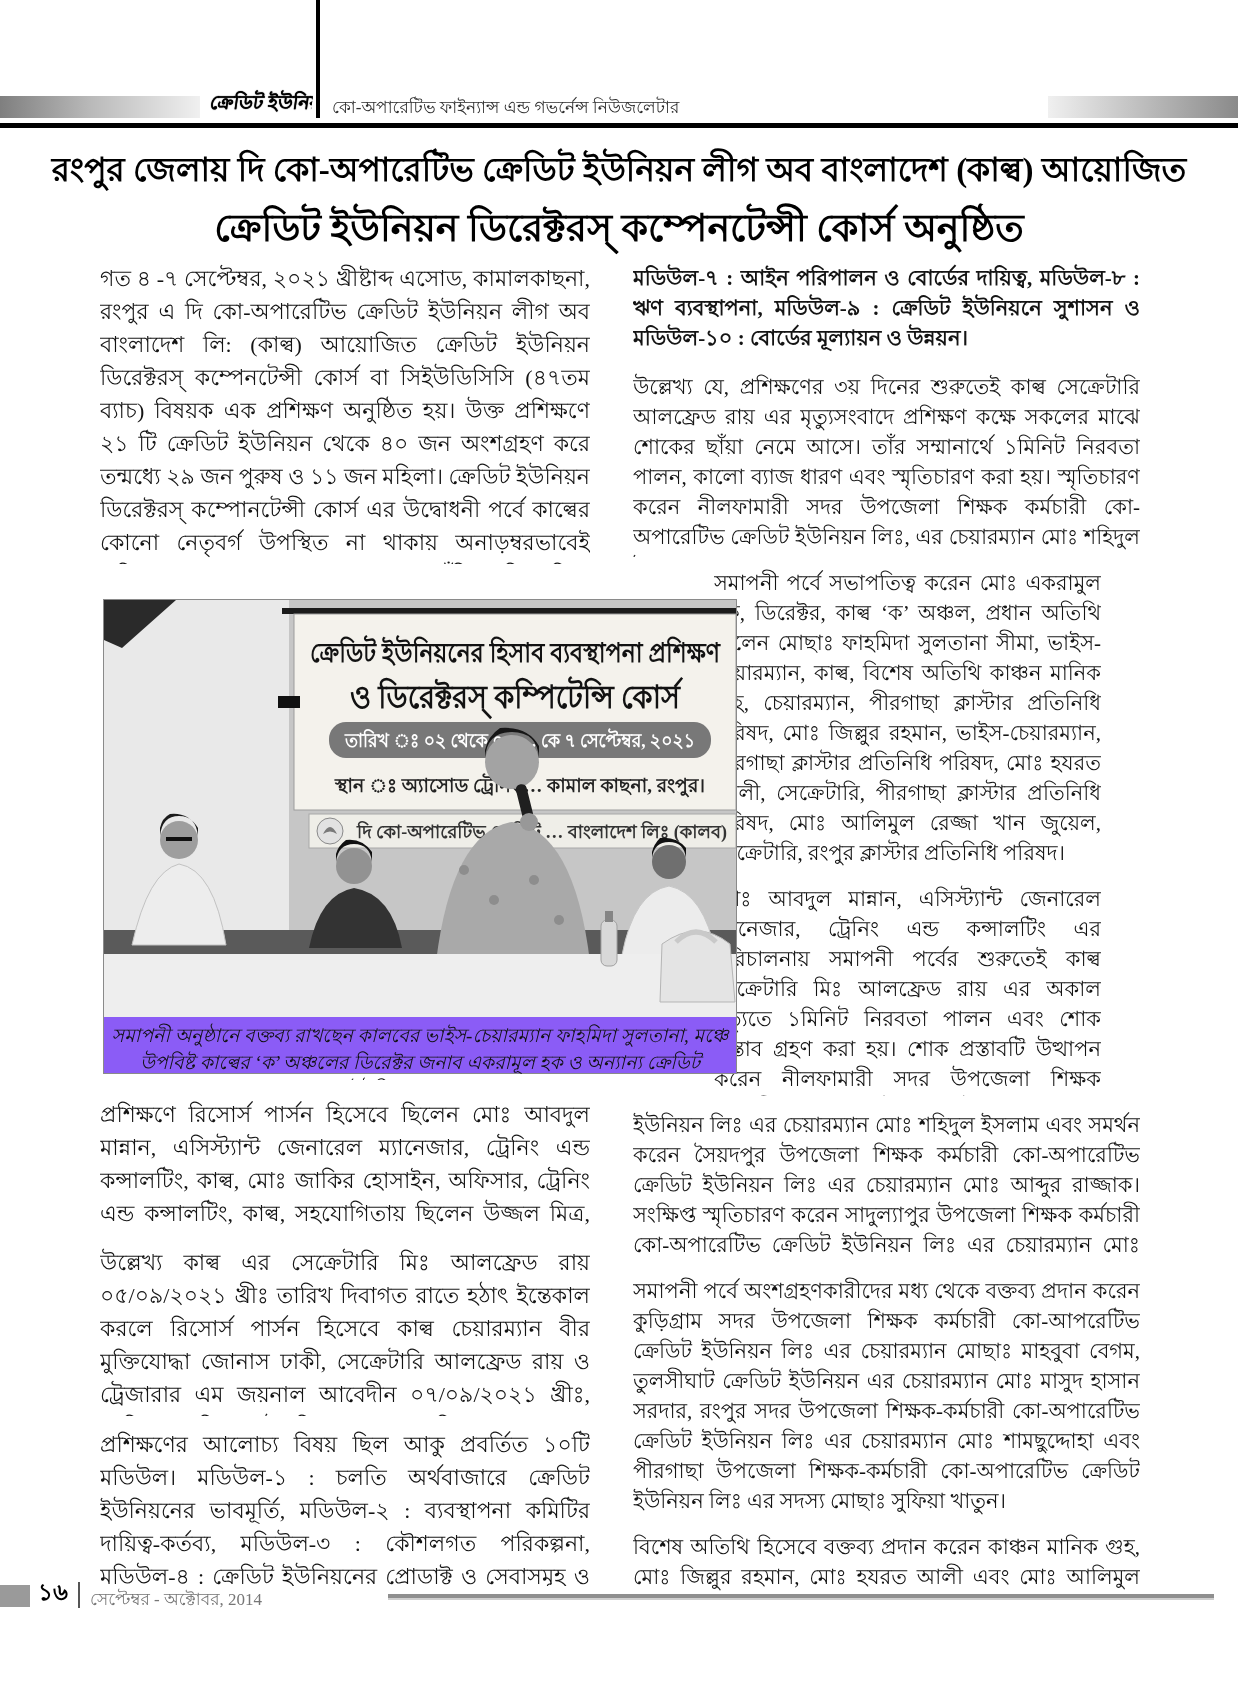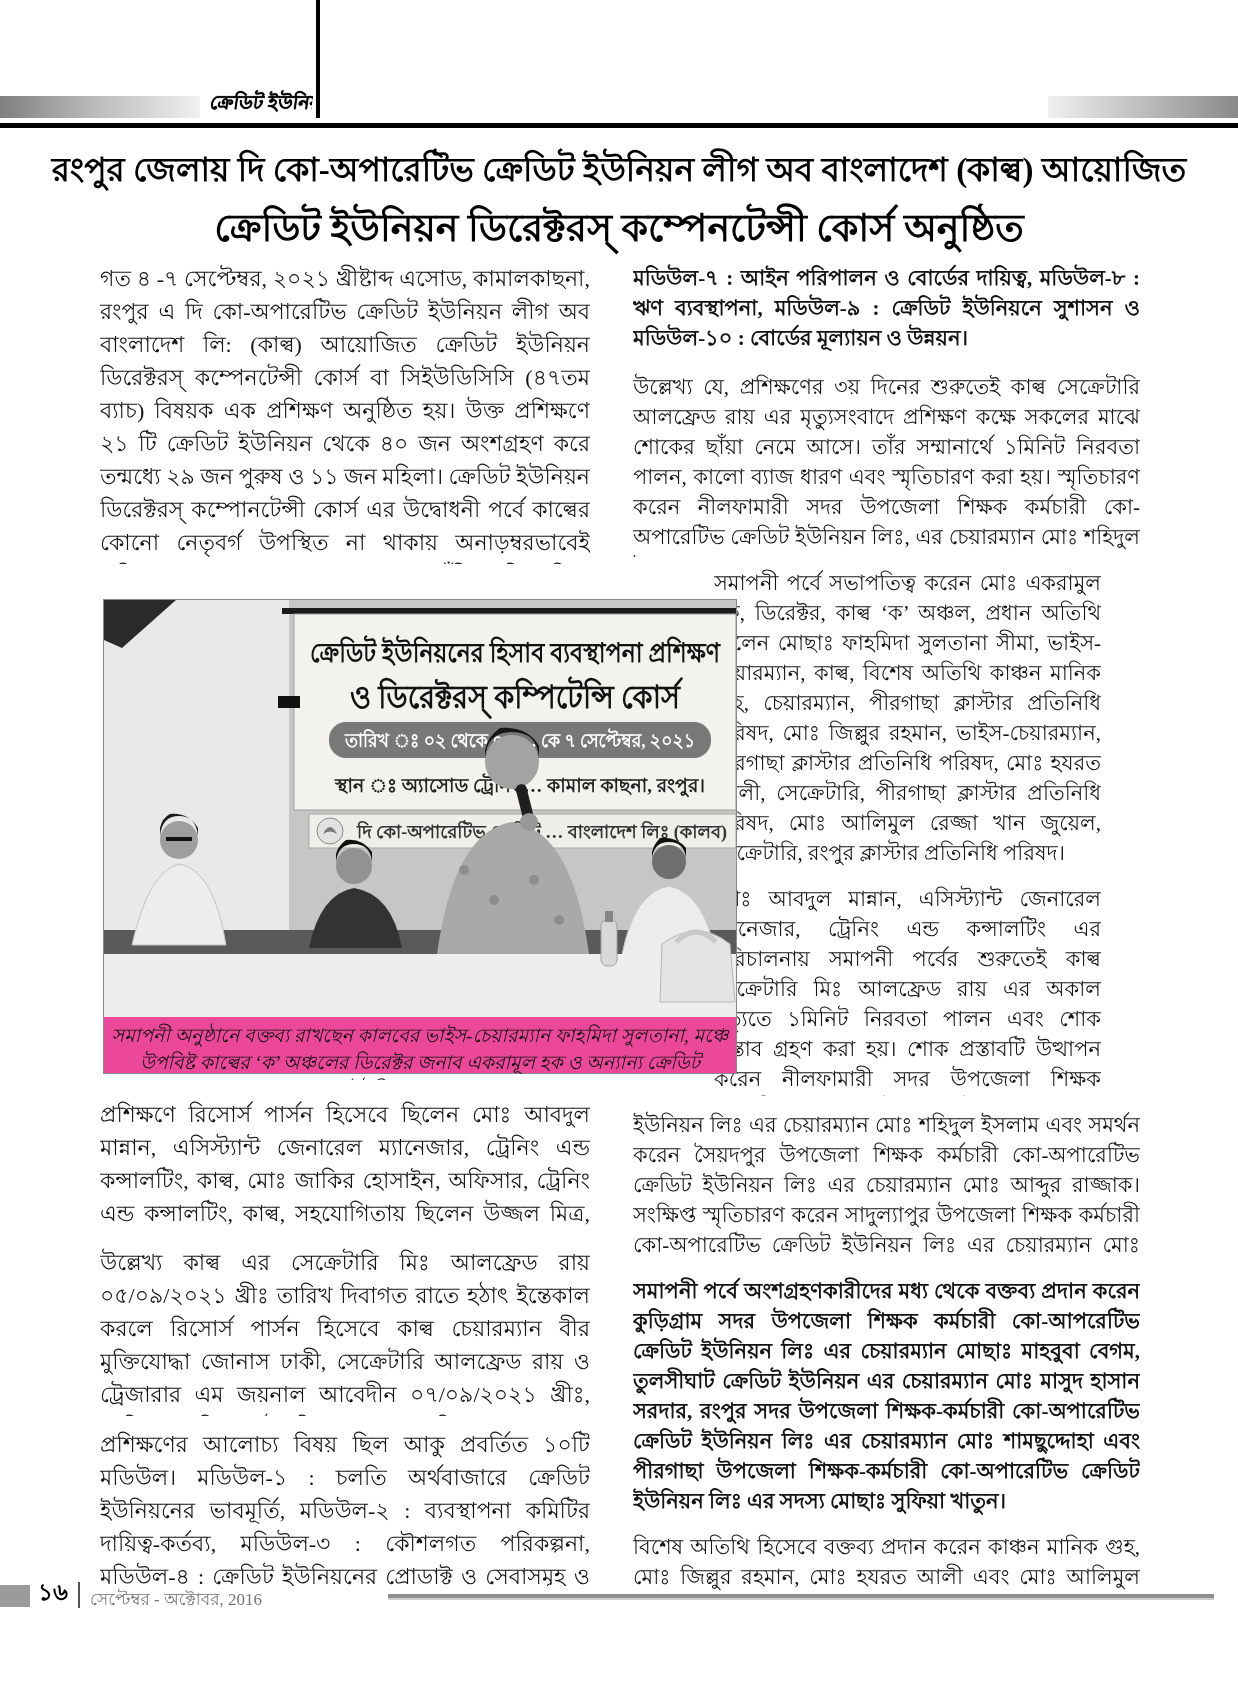--- a/index.html
+++ b/index.html
@@ -30,24 +30,24 @@
   .rcn{width:387px;font-size:21px;line-height:30px;left:714px;}
   .p1{top:262px;height:302px;}
   .p2{top:1098px;height:137px;}
   .p3{top:1246px;height:170px;}
   .p4{top:1428px;height:158px;}
   .r1{top:263px;height:95px;font-weight:bold;}
   .r2{top:372px;height:185px;}
   .r3{top:568px;height:304px;}
   .r4a{top:884px;height:212px;}
   .r4b{top:1110px;height:155px;}
-  .r5{top:1276px;height:245px;font-weight:bold;}
+  .r5{top:1276px;height:245px;}
   .r6{top:1532px;height:62px;}
   
-  .photo{left:104px;top:600px;width:632px;height:473px;background:#ec4899;
+  .photo{left:104px;top:600px;width:632px;height:473px;background:#8b5cf6;
          outline:1px solid #8a8a8a;}
   .caption{left:110px;top:1022px;width:620px;height:58px;overflow:hidden;
            font-style:italic;font-size:19px;line-height:27px;color:#111;
            text-align:center;}
   
   .footer-block{left:0;top:1585px;width:30px;height:22px;background:#9a9a9a;}
   .footer-num{left:38px;top:1574px;font-size:23px;font-weight:bold;color:#000;text-align:center;}
   .footer-sep{left:78px;top:1582px;width:2px;height:26px;background:#555;}
   .footer-issue{left:90px;top:1586px;font-size:17px;color:#767676;white-space:nowrap;}
   .footer-rule{left:388px;top:1594px;width:826px;height:4px;background:#8f8f8f;
@@ -55,20 +55,21 @@
 </style>
 </head>
 <body>
 
 <div id="page">
 
   <div class="abs top-vline"></div>
   <div class="abs grad-left"></div>
   <div class="abs grad-right"></div>
   <div class="abs logo-text">ক্রেডিট ইউনিয়ন</div>
+  <div class="abs masthead-title">কো-অপারেটিভ ফাইন্যান্স এন্ড গভর্নেন্স নিউজলেটার</div>
   <div class="abs header-rule"></div>
 
   <div class="abs headline2">ক্রেডিট ইউনিয়ন ডিরেক্টরস্ কম্পেনটেন্সী কোর্স অনুষ্ঠিত</div>
   <div class="abs headline1">রংপুর জেলায় দি কো-অপারেটিভ ক্রেডিট ইউনিয়ন লীগ অব বাংলাদেশ (কাল্ব) আয়োজিত</div>
 
   <div class="abs para lc p1">গত ৪ -৭ সেপ্টেম্বর, ২০২১ খ্রীষ্টাব্দ এসোড, কামালকাছনা, রংপুর এ দি কো-অপারেটিভ ক্রেডিট ইউনিয়ন লীগ অব বাংলাদেশ লি: (কাল্ব) আয়োজিত ক্রেডিট ইউনিয়ন ডিরেক্টরস্ কম্পেনটেন্সী কোর্স বা সিইউডিসিসি (৪৭তম ব্যাচ) বিষয়ক এক প্রশিক্ষণ অনুষ্ঠিত হয়। উক্ত প্রশিক্ষণে ২১ টি ক্রেডিট ইউনিয়ন থেকে ৪০ জন অংশগ্রহণ করে তন্মধ্যে ২৯ জন পুরুষ ও ১১ জন মহিলা। ক্রেডিট ইউনিয়ন ডিরেক্টরস্ কম্পোনটেন্সী কোর্স এর উদ্বোধনী পর্বে কাল্বের কোনো নেতৃবর্গ উপস্থিত না থাকায় অনাড়ম্বরভাবেই প্রশিক্ষণ শুরু করা হয়। শুরুতে সকলে দাঁড়িয়ে নিজ নিজ ধর্মমতে ১মিনিট প্রার্থনা ও জাতীয় সঙ্গীত পরিবেশনায় অংশগ্রহণ করেন।</div>
   <div class="abs para lc p2">প্রশিক্ষণে রিসোর্স পার্সন হিসেবে ছিলেন মোঃ আবদুল মান্নান, এসিস্ট্যান্ট জেনারেল ম্যানেজার, ট্রেনিং এন্ড কন্সালটিং, কাল্ব, মোঃ জাকির হোসাইন, অফিসার, ট্রেনিং এন্ড কন্সালটিং, কাল্ব, সহযোগিতায় ছিলেন উজ্জল মিত্র, জেলা ব্যবস্থাপক, রংপুর।</div>
   <div class="abs para lc p3">উল্লেখ্য কাল্ব এর সেক্রেটারি মিঃ আলফ্রেড রায় ০৫/০৯/২০২১ খ্রীঃ তারিখ দিবাগত রাতে হঠাৎ ইন্তেকাল করলে রিসোর্স পার্সন হিসেবে কাল্ব চেয়ারম্যান বীর মুক্তিযোদ্ধা জোনাস ঢাকী, সেক্রেটারি আলফ্রেড রায় ও ট্রেজারার এম জয়নাল আবেদীন ০৭/০৯/২০২১ খ্রীঃ, তারিখের প্রশিক্ষণে উপস্থিত হতে পারেননি।</div>
   <div class="abs para lc p4">প্রশিক্ষণের আলোচ্য বিষয় ছিল আকু প্রবর্তিত ১০টি মডিউল। মডিউল-১ : চলতি অর্থবাজারে ক্রেডিট ইউনিয়নের ভাবমূর্তি, মডিউল-২ : ব্যবস্থাপনা কমিটির দায়িত্ব-কর্তব্য, মডিউল-৩ : কৌশলগত পরিকল্পনা, মডিউল-৪ : ক্রেডিট ইউনিয়নের প্রোডাক্ট ও সেবাসমূহ ও বিপণন, মডিউল-৫ : ক্রেডিট ইউনিয়নের আর্থিক ব্যবস্থাপনা ও বিশ্লেষণ, মডিউল-৬ : মানব সম্পদ ব্যবস্থাপনা,</div>
 
@@ -140,16 +141,16 @@
       <rect x="501" y="311" width="8" height="11" fill="#858585"></rect>
       <path d="M558,344 Q594,318 626,344 L631,402 L556,402 Z" fill="#e4e4e4" stroke="#b5b5b5"></path>
       <path d="M572,342 Q592,322 612,342" fill="none" stroke="#c9c9c9" stroke-width="5"></path>
     </svg>
   </div>
   <div class="abs caption">সমাপনী অনুষ্ঠানে বক্তব্য রাখছেন কালবের ভাইস-চেয়ারম্যান ফাহমিদা সুলতানা, মঞ্চে উপবিষ্ট কাল্বের ‘ক’ অঞ্চলের ডিরেক্টর জনাব একরামূল হক ও অন্যান্য ক্রেডিট ইউনিয়নের নেতৃবৃন্দ</div>
 
   <div class="abs footer-block"></div>
   <div class="abs footer-num">১৬</div>
   <div class="abs footer-sep"></div>
-  <div class="abs footer-issue">সেপ্টেম্বর - অক্টোবর, 2016</div>
+  <div class="abs footer-issue">সেপ্টেম্বর - অক্টোবর, 2014</div>
   <div class="abs footer-rule"></div>
 
 </div>
 
 </body></html>

